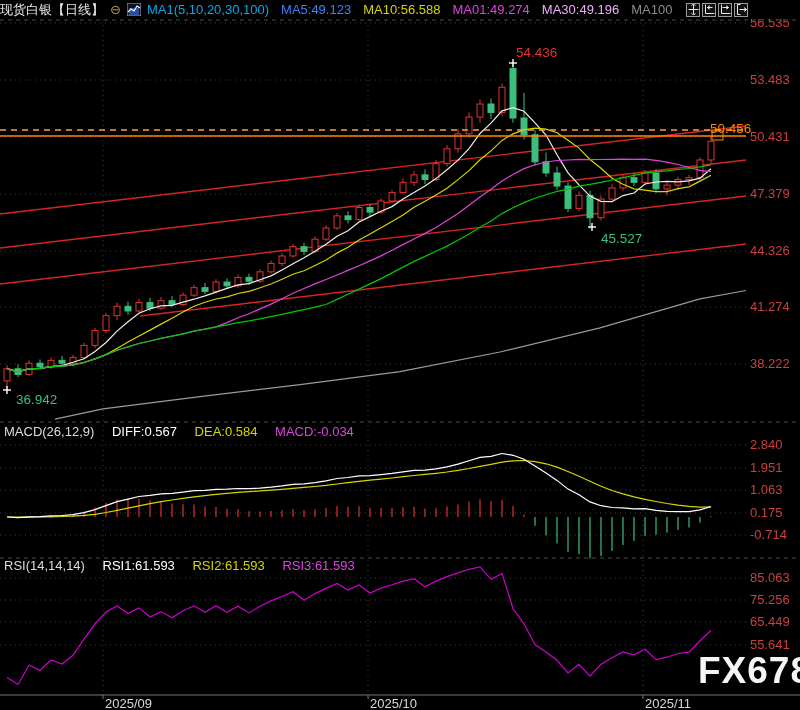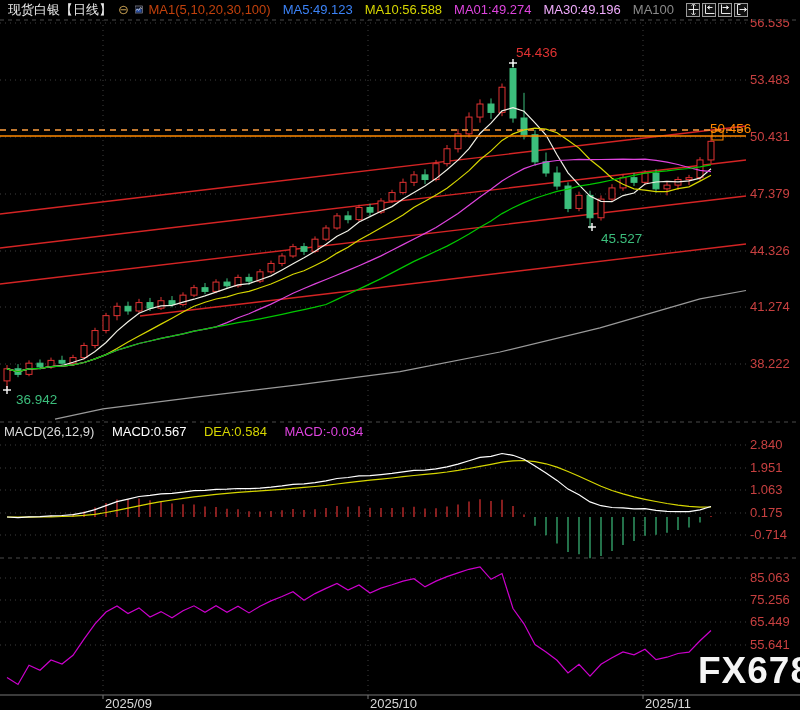--- a/index.html
+++ b/index.html
@@ -1,21 +1,21 @@
 <!DOCTYPE html>
 <html><head>
 <meta charset="utf-8">
 <style>
   html,body{margin:0;padding:0;background:#000;}
   #app{position:relative;width:800px;height:710px;background:#000;overflow:hidden;
        font-family:"Liberation Sans","DejaVu Sans",sans-serif;}
   .hdr{position:absolute;left:0;top:0;width:800px;height:19px;background:#000;z-index:5;
        display:flex;align-items:center;font-size:13px;white-space:nowrap;}
   .hdr span{margin-right:12px;}
-  .hdr .title{color:#e8e8e8;margin-left:8px;margin-right:6px;}
+  .hdr .title{color:#e8e8e8;margin-left:0;margin-right:6px;}
   .hdr .collapse{color:#c09a50;margin-right:6px;cursor:pointer;}
   .mini-icon{width:14px;height:13px;margin-right:6px;}
   .toolbar{margin-left:auto;display:flex;gap:2px;margin-right:52px;}
   .tbtn{width:14px;height:14px;border:1px solid #9a9a9a;background:#111;display:flex;
         align-items:center;justify-content:center;cursor:pointer;box-sizing:border-box;}
   .subhdr{position:absolute;left:4px;font-size:13px;white-space:nowrap;z-index:4;}
   .subhdr span{margin-right:14px;margin-top:48px;}
   .wm{position:absolute;left:698px;top:650px;font-size:37px;font-weight:bold;
       color:#f5f5f5;z-index:4;letter-spacing:1px;}
   svg text{font-family:"Liberation Sans","DejaVu Sans",sans-serif;}
@@ -26,21 +26,21 @@
 <div id="app">
 
   <div class="hdr">
     <span class="title">现货白银【日线】</span>
     <span class="collapse">⊖</span>
     <svg class="mini-icon" viewBox="0 0 14 13">
       <rect x="0" y="0" width="14" height="13" fill="#10131c" stroke="#aab" stroke-width="1"></rect>
       <rect x="2" y="5" width="10" height="7" fill="#2b4fa0"></rect>
       <polyline points="1,9 4,6 7,8 10,3 13,5" fill="none" stroke="#fff" stroke-width="1.2"></polyline>
     </svg>
-    <span style="color:#c2410c">MA1(5,10,20,30,100)</span>
+    <span style="color:#0ea5e9">MA1(5,10,20,30,100)</span>
     <span style="color:#3b82f6">MA5:49.123</span>
     <span style="color:#d6d600">MA10:56.588</span>
     <span style="color:#dd44dd">MA01:49.274</span>
     <span style="color:#f0abfc">MA30:49.196</span>
     <span style="color:#8a8a8a">MA100</span>
     <div class="toolbar">
       <div class="tbtn">
         <svg width="11" height="11" viewBox="0 0 11 11">
             <g stroke="#e8e8e8" stroke-width="1" fill="none">
         <line x1="5.5" y1="0.5" x2="5.5" y2="10.5"></line>
@@ -74,25 +74,31 @@
               <line x1="3.5" y1="5.5" x2="10.5" y2="5.5"></line>
               <path d="M8.5,3.5 L10.5,5.5 L8.5,7.5" fill="#e8e8e8"></path>
             </g>
           </svg>
       </div>
     </div>
   </div>
 
   <div class="subhdr" style="top:424px">
     <span style="color:#dcdcdc">MACD(26,12,9)</span>
-    <span style="color:#ffffff">MACD:0.567</span>
+    <span style="color:#ffffff">DIFF:0.567</span>
     <span style="color:#d6d600">DEA:0.584</span>
     <span style="color:#e044e0">MACD:-0.034</span>
   </div>
 
+  <div class="subhdr" style="top:558px">
+    <span style="color:#dcdcdc">RSI(14,14,14)</span>
+    <span style="color:#ffffff">RSI1:61.593</span>
+    <span style="color:#d6d600">RSI2:61.593</span>
+    <span style="color:#e044e0">RSI3:61.593</span>
+  </div>
 
   <div class="wm">FX678</div>
 
   <svg id="chart" width="800" height="710" style="position:absolute;left:0;top:0;z-index:1">
       <line x1="0" y1="23" x2="746" y2="23" stroke="#3f3f3f" stroke-width="1" stroke-dasharray="1 4"></line>
       <text x="750" y="27" fill="#c84040" font-size="13">56.535</text>
       <line x1="0" y1="80" x2="746" y2="80" stroke="#3f3f3f" stroke-width="1" stroke-dasharray="1 4"></line>
       <text x="750" y="84" fill="#c84040" font-size="13">53.483</text>
       <line x1="0" y1="137" x2="746" y2="137" stroke="#3f3f3f" stroke-width="1" stroke-dasharray="1 4"></line>
       <text x="750" y="141" fill="#c84040" font-size="13">50.431</text>

